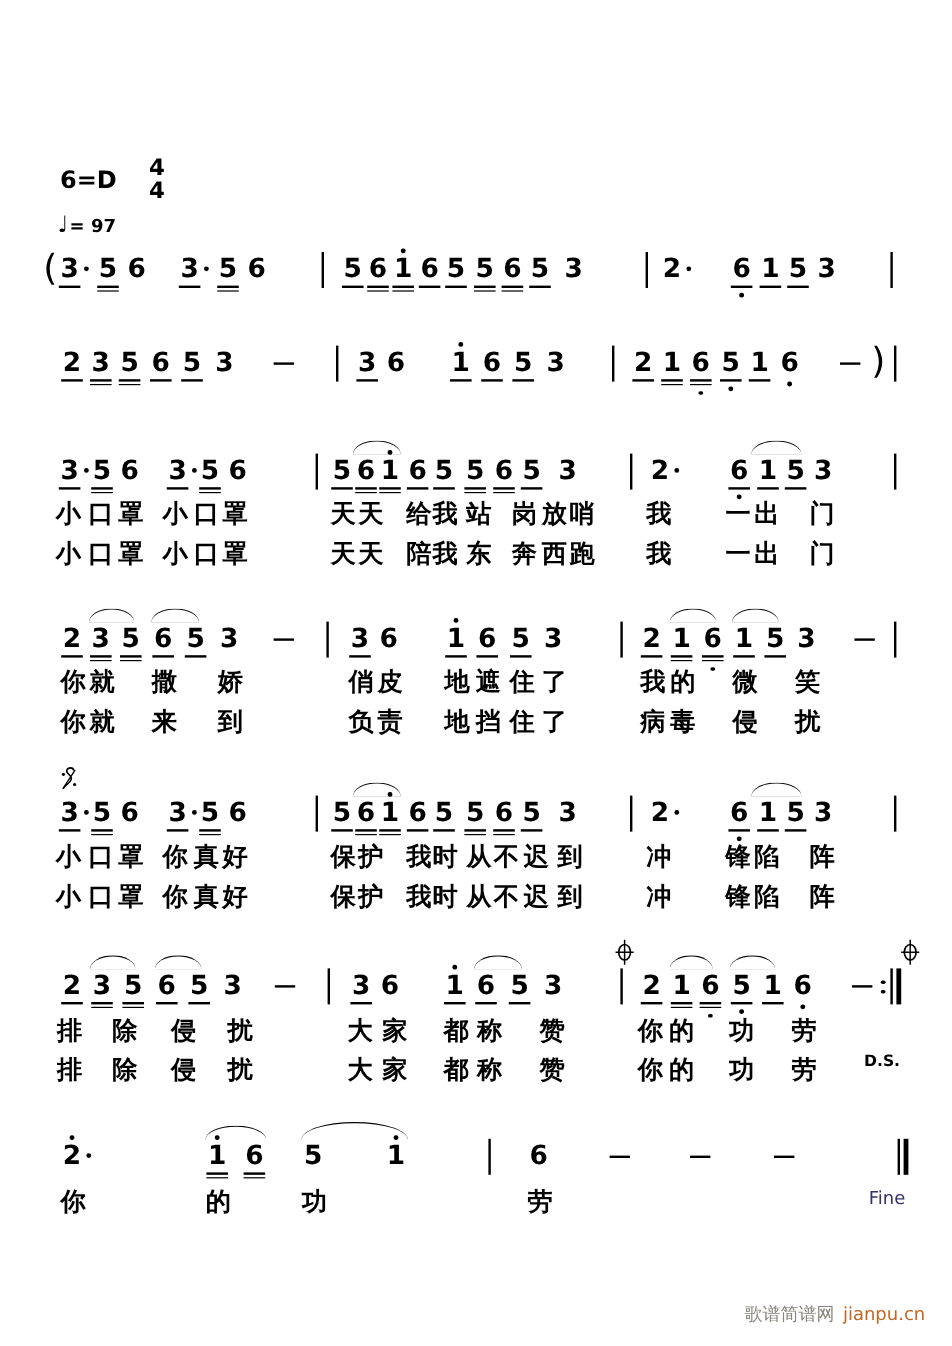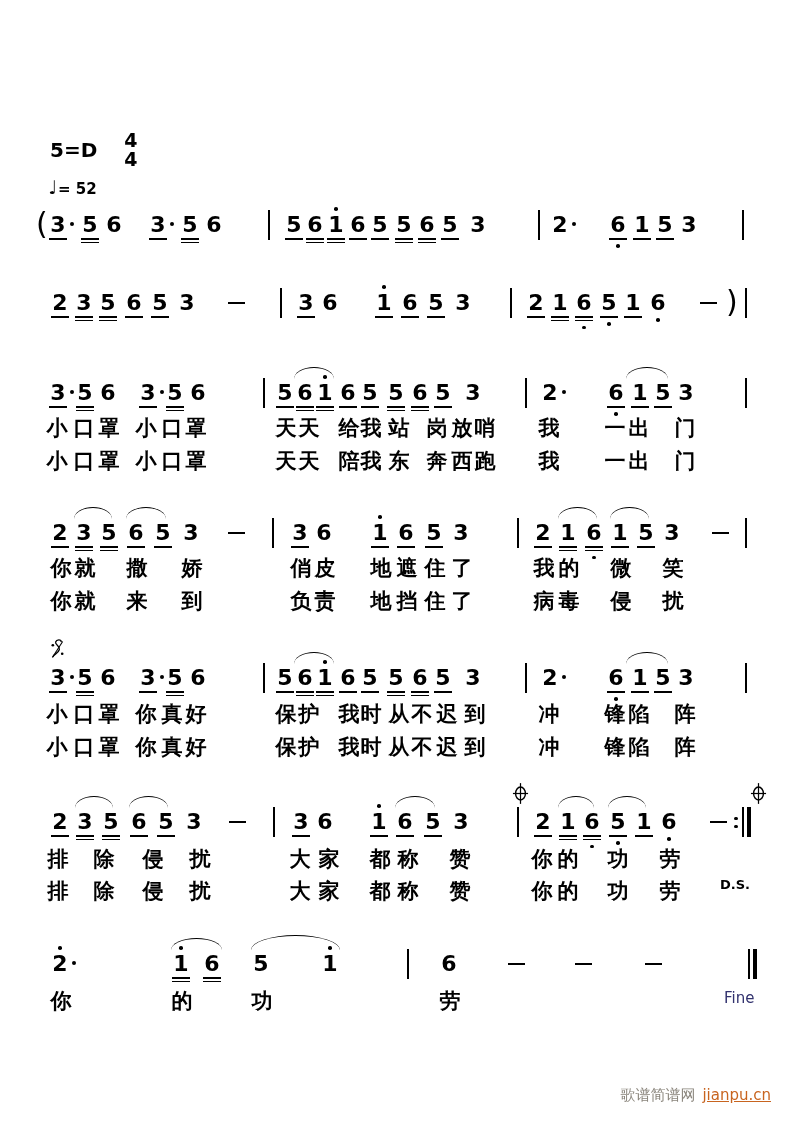--- a/index.html
+++ b/index.html
@@ -36,28 +36,28 @@
   .fine{position:absolute;left:724px;top:989px;font-size:15px;color:#32326e;}
   .footer{position:absolute;top:1086px;right:22px;font-size:15px;}
   .site{color:#8a857c;margin-left:40px;}
   .url{color:#c8641f;margin-left:7px;cursor:pointer;}
 </style>
 </head>
 <body>
 
 <div class="page">
   <div class="keyrow">
-    <span>5=D</span>
+    <span>6=D</span>
     <span class="timesig">
       <span>4</span>
       <span>4</span>
     </span>
   </div>
   <div class="tempo">
-    <span class="tnote">♩</span><span>= 52</span>
+    <span class="tnote">♩</span><span>= 97</span>
   </div>
 
   <div id="score">
       <div class="sys" style="top: 213px;">
         <div class="paren" style="left: 36px;">(</div>
         <div class="tok" style="left: 50px;">3<div class="ul u1"></div><div class="dotafter"></div></div>
         <div class="tok" style="left: 82px;">5<div class="ul u1"></div><div class="ul u2"></div></div>
         <div class="tok" style="left: 106px;">6</div>
         <div class="tok" style="left: 150px;">3<div class="ul u1"></div><div class="dotafter"></div></div>
         <div class="tok" style="left: 182px;">5<div class="ul u1"></div><div class="ul u2"></div></div>
@@ -388,15 +388,15 @@
         <div class="lyr" style="left: 48px; top: 36px;">你</div>
         <div class="lyr" style="left: 169px; top: 36px;">的</div>
         <div class="lyr" style="left: 249px; top: 36px;">功</div>
         <div class="lyr" style="left: 437px; top: 36px;">劳</div>
       </div>
     </div>
 
   <div class="ds">D.S.</div>
   <div class="fine" style="color: rgb(50, 50, 110);">Fine</div>
   <div class="footer">
-    <span class="site" style="color: rgb(138, 133, 124);">歌谱简谱网</span><span class="url" style="color: rgb(200, 100, 31); text-decoration: underline;">jianpu.cn</span>
+    <span class="site" style="color: rgb(138, 133, 124);">歌谱简谱网</span><span class="url" style="color: rgb(200, 100, 31);">jianpu.cn</span>
   </div>
 </div>
 
 </body></html>

